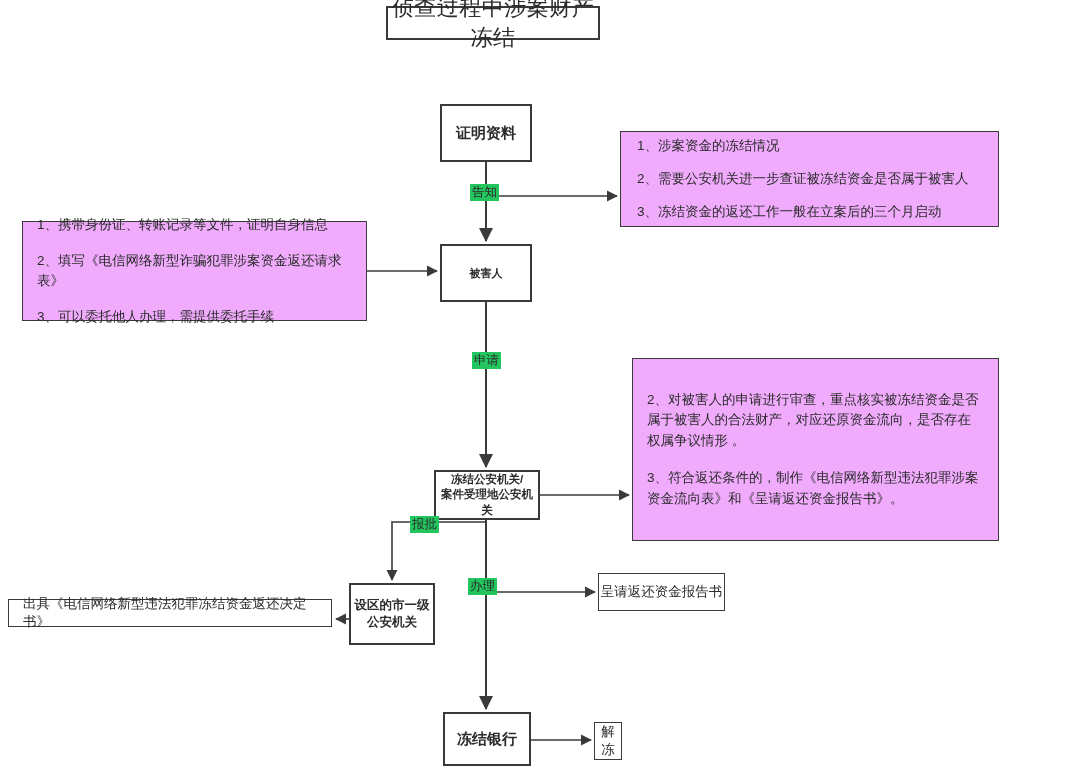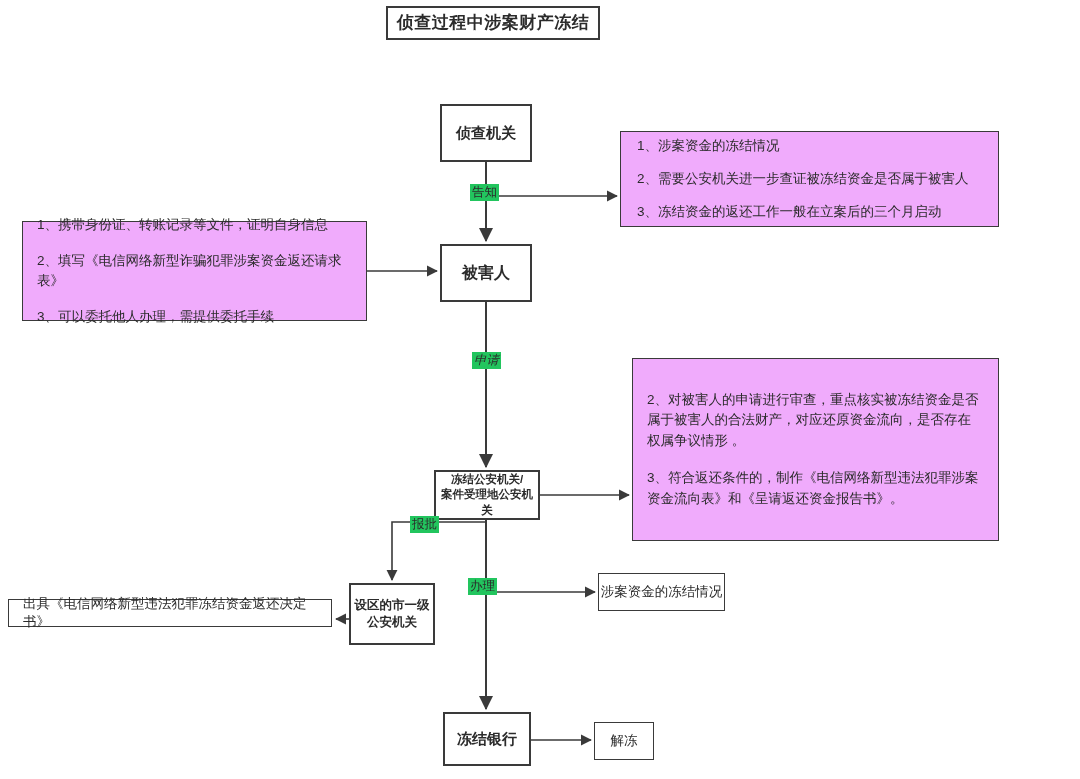--- a/index.html
+++ b/index.html
@@ -39,49 +39,49 @@
   }
   .node.bold { font-weight: bold; }
   .node.thin { border-width: 1.5px; }
 
   
   #title {
     left: 386px;
     top: 6px;
     width: 214px;
     height: 34px;
-    font-size: 17px;
-    font-weight: bold;
+    font-size: 22px;
+    font-weight: normal;
     letter-spacing: 0.5px;
     border-width: 2px;
   }
 
   
   #node-investigation {
     left: 440px; top: 104px; width: 92px; height: 58px;
     font-size: 15px;
   }
   #node-victim {
     left: 440px; top: 244px; width: 92px; height: 58px;
-    font-size: 16px;
+    font-size: 11px;
   }
   #node-freeze-organ {
     left: 434px; top: 470px; width: 106px; height: 50px;
     font-size: 11.5px;
   }
   #node-city-organ {
     left: 349px; top: 583px; width: 86px; height: 62px;
     font-size: 12.5px;
   }
   #node-freeze-bank {
     left: 443px; top: 712px; width: 88px; height: 54px;
     font-size: 15px;
   }
   #node-unfreeze {
-    left: 594px; top: 722px; width: 60px; height: 38px;
+    left: 594px; top: 722px; width: 28px; height: 38px;
     font-size: 13.5px;
     border-width: 1.5px;
   }
   #node-officers {
     left: 598px; top: 573px; width: 127px; height: 38px;
     font-size: 13.5px;
     border-width: 1.5px;
   }
   #node-decision {
     left: 8px; top: 599px; width: 324px; height: 28px;
@@ -127,21 +127,21 @@
   
   .edge-label {
     position: absolute;
     font-size: 12.5px;
     color: #2b2b2b;
     background: #22c55e;
     padding: 0 2px;
     white-space: nowrap;
   }
   #label-notify { left: 470px; top: 184px; }
-  #label-apply  { left: 472px; top: 352px; font-style: italic; }
+  #label-apply  { left: 472px; top: 352px; }
   #label-approve{ left: 410px; top: 516px; }
   #label-handle { left: 468px; top: 578px; }
 </style>
 </head>
 <body>
 
 <div id="canvas">
 
   <svg id="wires" viewBox="0 0 1080 779" xmlns="http://www.w3.org/2000/svg">
     <defs>
@@ -169,21 +169,21 @@
       <path d="M 486 592 L 595 592" marker-end="url(#arrow)" stroke-width="1.6"></path>
 
       <path d="M 349 619 L 336 619" marker-end="url(#arrow)" stroke-width="1.6"></path>
 
       <path d="M 531 740 L 591 740" marker-end="url(#arrow)" stroke-width="1.6"></path>
     </g>
   </svg>
 
   <div class="node" id="title">侦查过程中涉案财产冻结</div>
 
-  <div class="node bold" id="node-investigation">侦查机关</div>
+  <div class="node bold" id="node-investigation">证明资料</div>
 
   <div class="node bold" id="node-victim">被害人</div>
 
   <div class="node bold" id="node-freeze-organ">
     <span>
       <span>冻结公安机关/</span><br>
       <span>案件受理地公安机关</span>
     </span>
   </div>
 
@@ -191,21 +191,21 @@
     <span>
       <span>设区的市一级</span><br>
       <span>公安机关</span>
     </span>
   </div>
 
   <div class="node bold" id="node-freeze-bank">冻结银行</div>
 
   <div class="node thin" id="node-unfreeze">解冻</div>
 
-  <div class="node thin" id="node-officers">涉案资金的冻结情况</div>
+  <div class="node thin" id="node-officers">呈请返还资金报告书</div>
 
   <div class="node thin" id="node-decision">出具《电信网络新型违法犯罪冻结资金返还决定书》</div>
 
   <div class="panel" id="panel-victim-info">
     <div class="row">1、携带身份证、转账记录等文件，证明自身信息</div>
     <div class="row">2、填写《电信网络新型诈骗犯罪涉案资金返还请求表》</div>
     <div class="row">3、可以委托他人办理，需提供委托手续</div>
   </div>
 
   <div class="panel" id="panel-notify">

